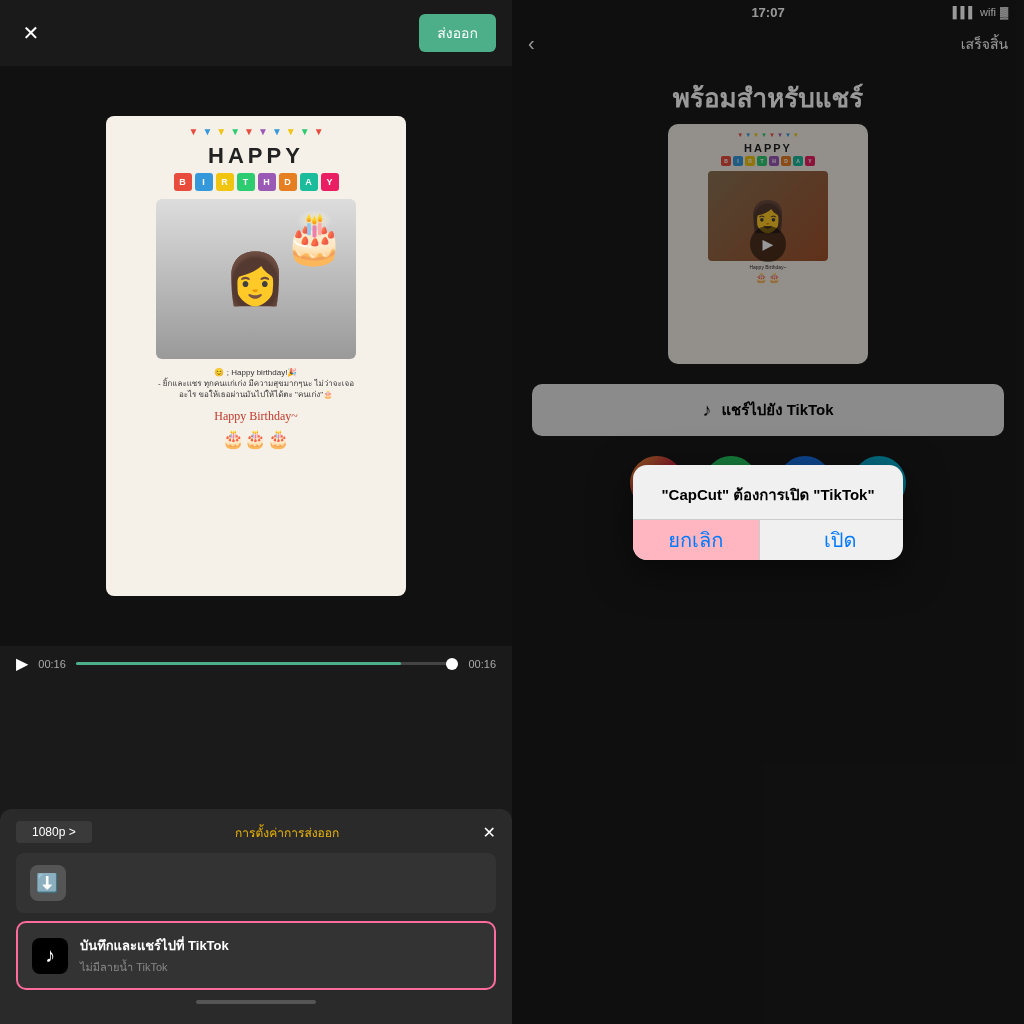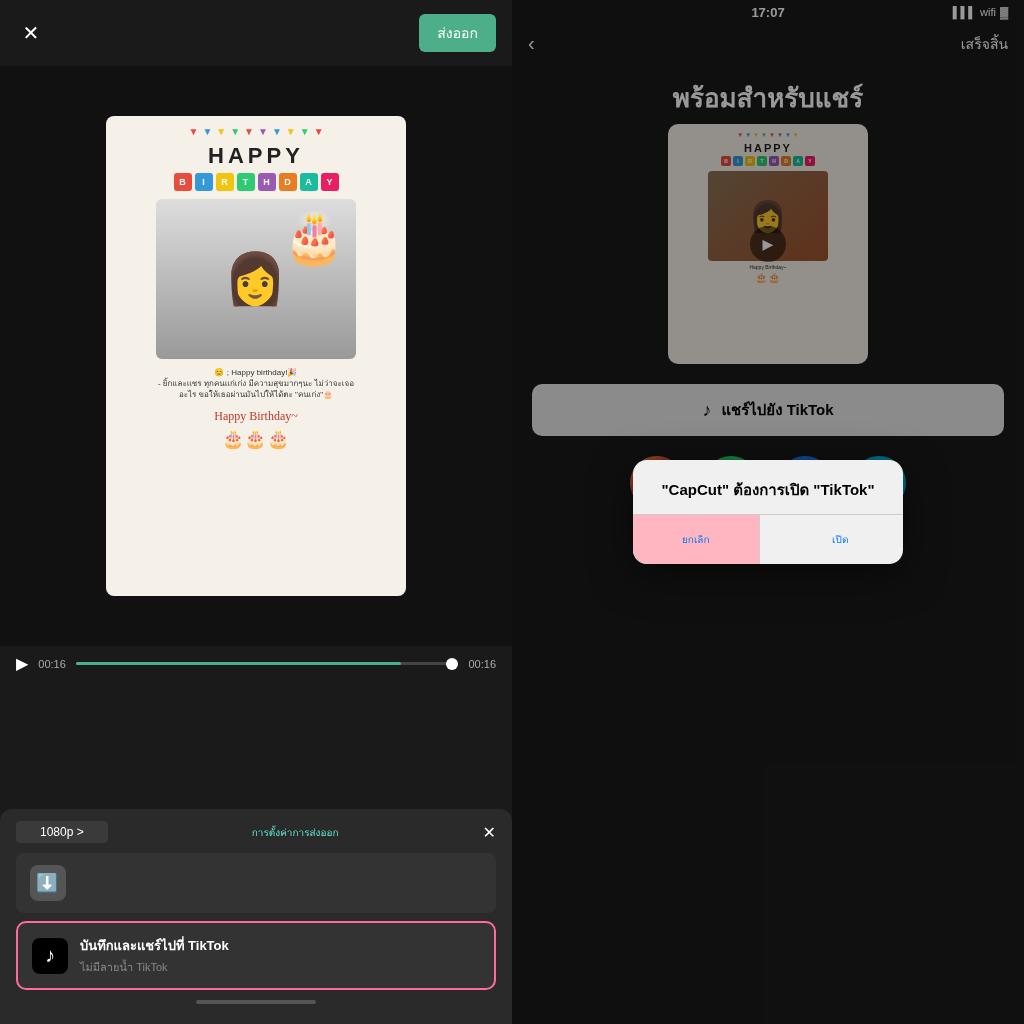--- a/index.html
+++ b/index.html
@@ -211,28 +211,28 @@
       justify-content: space-between;
       align-items: center;
       margin-bottom: 10px;
     }
 
     .quality-selector {
       background: #3a3a3a;
       color: #fff;
       border: none;
       border-radius: 4px;
-      padding: 4px 24px;
+      padding: 4px 16px;
       font-size: 12px;
       cursor: pointer;
     }
 
     .settings-title {
-      color: #5eead4;
-      font-size: 10px;
+      color: #eab308;
+      font-size: 12px;
       flex: 1;
       text-align: center;
     }
 
     .close-settings {
       color: #fff;
       font-size: 16px;
       cursor: pointer;
     }
 
@@ -478,23 +478,23 @@
       height: 1px;
       background: #ccc;
     }
 
     .dialog-actions {
       display: flex;
     }
 
     .dialog-btn {
       flex: 1;
-      padding: 17px;
-      text-align: center;
-      font-size: 10px;
+      padding: 4px;
+      text-align: center;
+      font-size: 20px;
       cursor: pointer;
       background: none;
       border: none;
     }
 
     .dialog-btn-cancel {
       color: #007AFF;
       border-right: 1px solid #ccc;
       background: #ffb6c1;
       border-radius: 0 0 0 14px;

